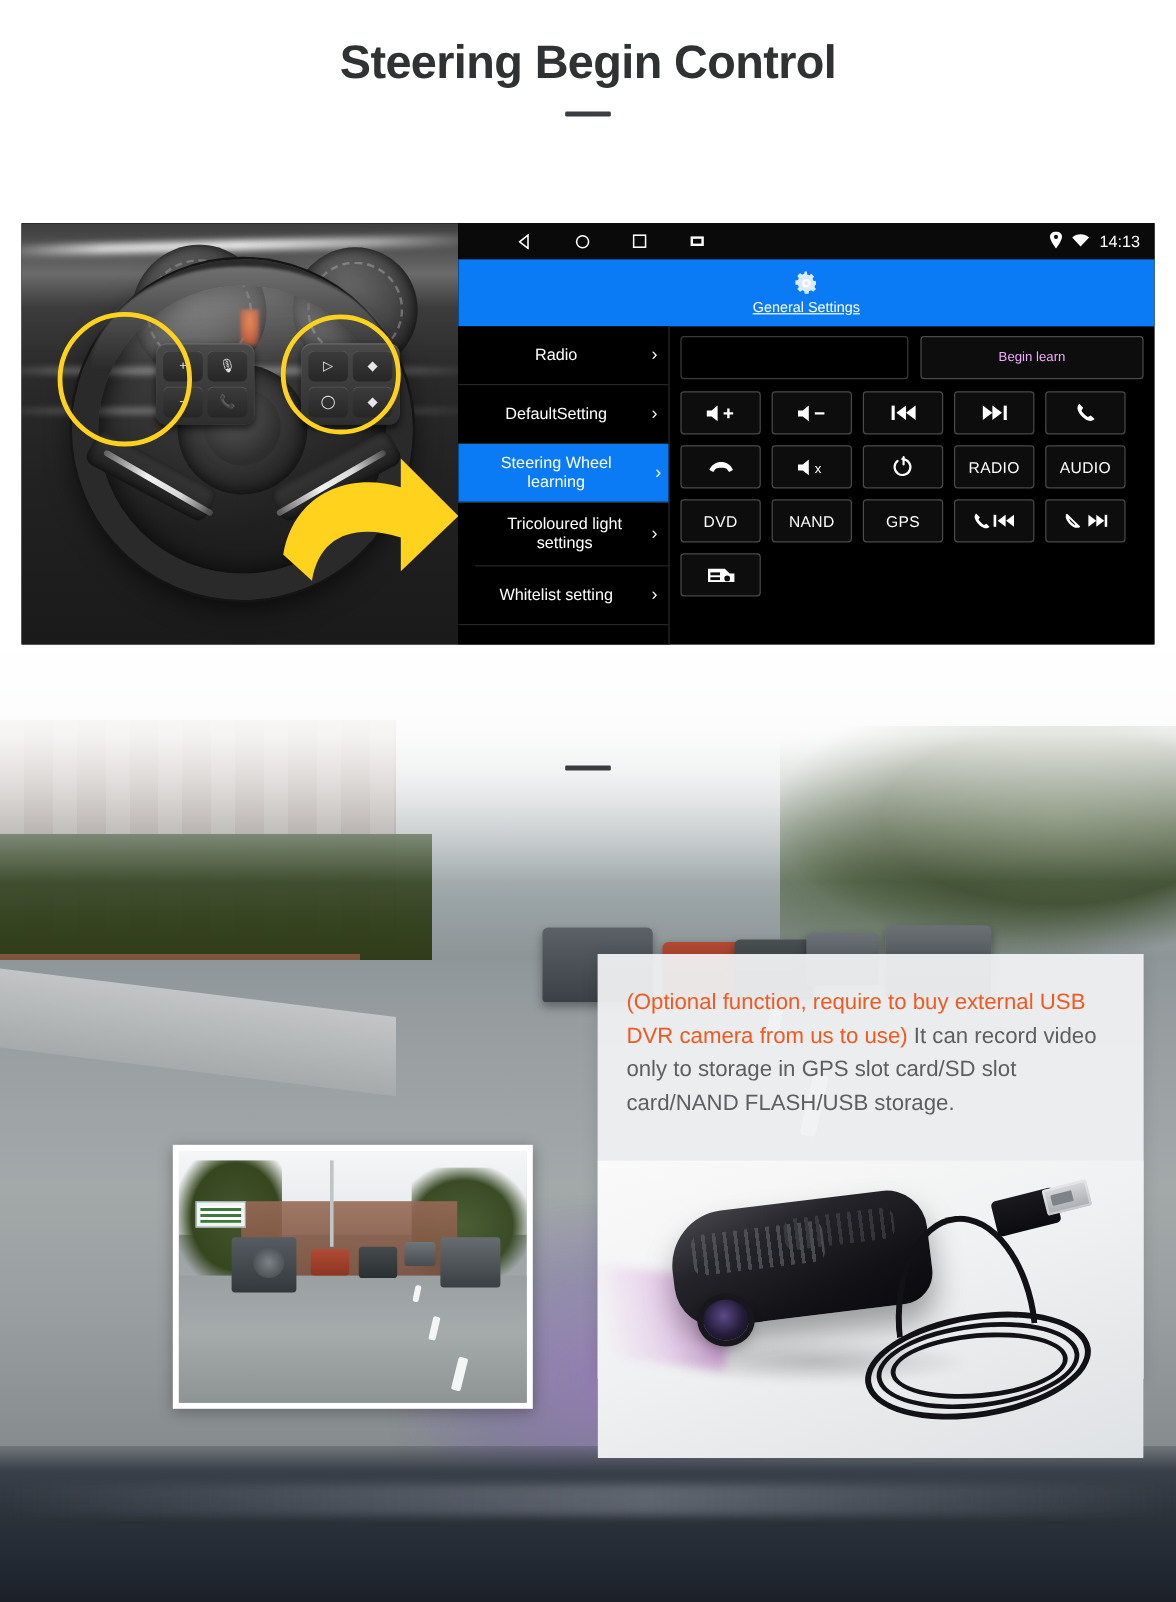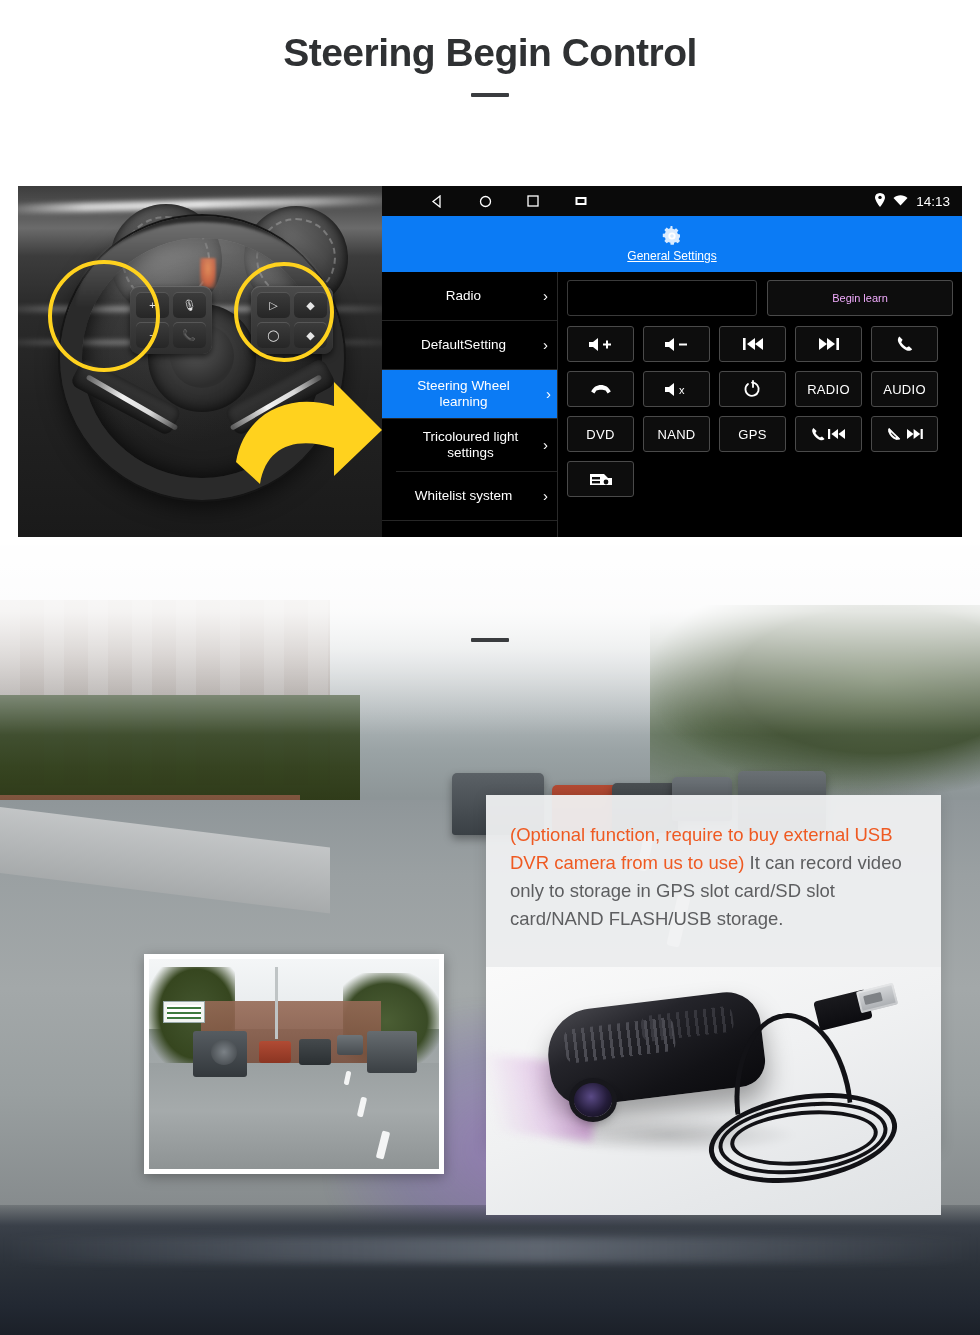--- a/index.html
+++ b/index.html
@@ -291,21 +291,21 @@
   .i-car { position:absolute; border-radius:3px; }
   .ic1{left:44px;top:72px;width:54px;height:46px;background:linear-gradient(180deg,#565c61,#33383c);}
   .ic2{left:110px;top:82px;width:32px;height:22px;background:linear-gradient(180deg,#b14b34,#8b3522);}
   .ic3{left:150px;top:80px;width:32px;height:26px;background:linear-gradient(180deg,#454a4d,#2a2f32);}
   .ic4{left:188px;top:76px;width:26px;height:20px;background:linear-gradient(180deg,#6e7478,#474c50);}
   .ic5{left:218px;top:72px;width:50px;height:42px;background:linear-gradient(180deg,#666c70,#3a3f43);}
   .ic1::after{content:"";position:absolute;left:18px;top:8px;width:26px;height:26px;border-radius:50%;background:radial-gradient(circle,#7b8186,#3b4044);}
 
   
   .dvr-card {
-    position: absolute; left: 486px; top: 795px; width: 455px; height: 354px;
+    position: absolute; left: 498px; top: 795px; width: 455px; height: 354px;
     background: rgba(240,241,242,.94);
     box-shadow: 0 2px 14px rgba(0,0,0,.12);
     padding: 26px 24px 0 24px;
   }
   .dvr-text { font-size: 18.5px; line-height: 1.52; color: #5d5e60; }
   .dvr-text .hl { color: #ef5a22; }
   .dvr-photo { position: absolute; left: 0; top: 172px; width: 455px; height: 248px; overflow: hidden; }
   .cam-bg {
     position: absolute; inset: 0;
     background: linear-gradient(160deg,#fafafa 0%,#f0f1f2 45%,#e6e8ea 75%,#dfe2e4 100%);
@@ -490,21 +490,21 @@
             </div>
             <div class="menu-item active">
               <span>Steering Wheel learning</span>
               <span class="chev">›</span>
             </div>
             <div class="menu-item two">
               <span>Tricoloured light settings</span>
               <span class="chev">›</span>
             </div>
             <div class="menu-item">
-              <span>Whitelist system</span>
+              <span>Whitelist setting</span>
               <span class="chev">›</span>
             </div>
           </div>
 
           <div class="ctrl">
             <div class="ctrl-top">
               <input class="learn-field" type="text" placeholder="" style="">
               <div class="begin-btn">Begin learn</div>
             </div>
 

